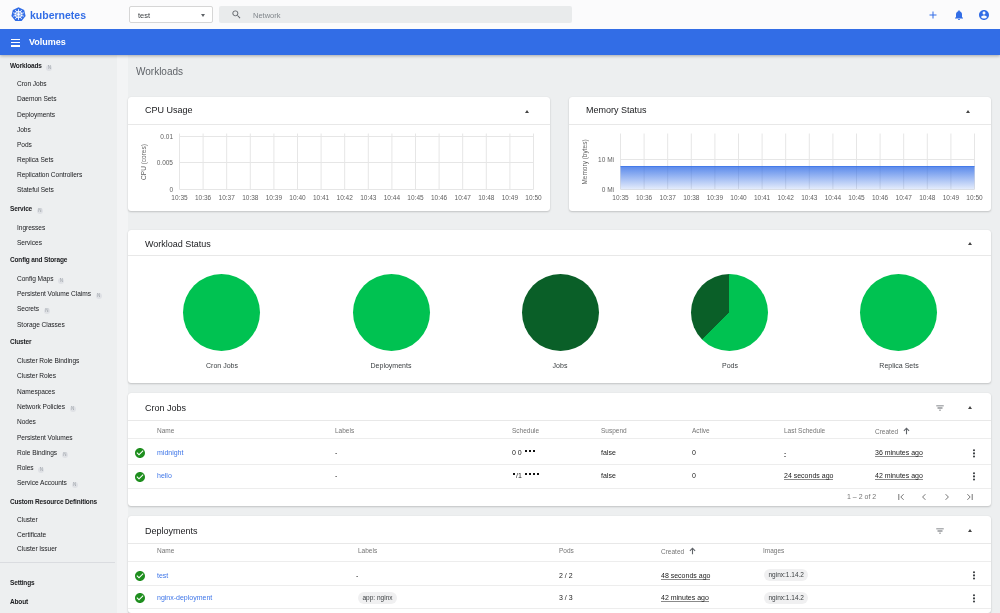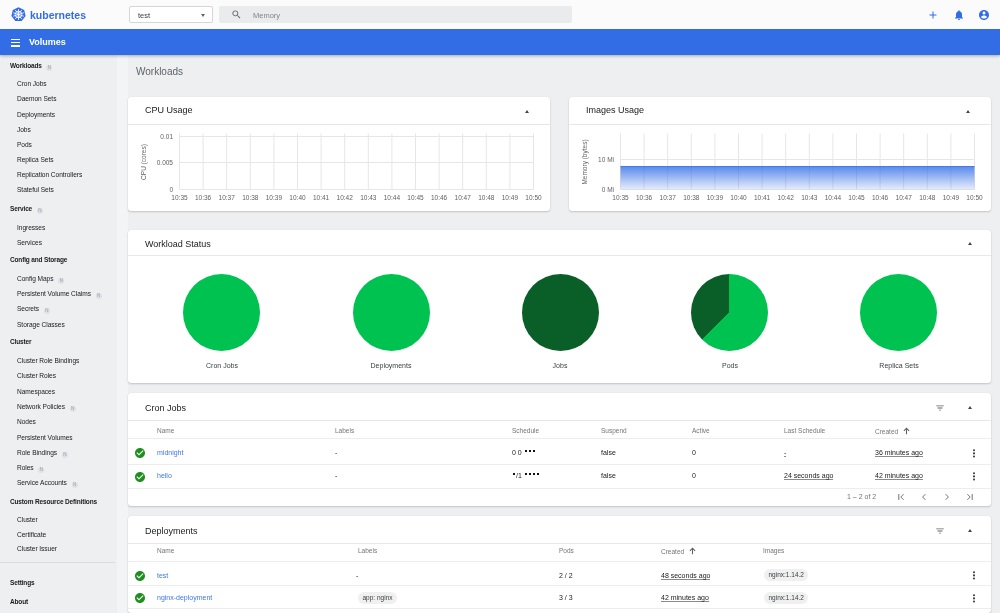--- a/index.html
+++ b/index.html
@@ -73,21 +73,21 @@
   </svg>
   <div id="wordmark">kubernetes</div>
   <div id="nsbox">
       <div class="t">test</div>
       <div class="c"></div>
     </div>
   <div id="search">
     <svg style="position:absolute;left:12px;top:3px" width="11" height="11" viewBox="0 0 24 24">
         <path fill="#5f6368" d="M15.5 14h-.79l-.28-.27C15.41 12.59 16 11.11 16 9.5 16 5.91 13.09 3 9.5 3S3 5.91 3 9.5 5.91 16 9.5 16c1.61 0 3.09-.59 4.23-1.57l.27.28v.79l5 4.99L20.49 19l-4.99-5zm-6 0C7.01 14 5 11.99 5 9.5S7.01 5 9.5 5 14 7.01 14 9.5 11.99 14 9.5 14z"></path>
       </svg>
-    <div class="ph">Memory</div>
+    <div class="ph">Network</div>
   </div>
   <svg class="hicon" style="left:927px" width="12" height="12" viewBox="0 0 24 24">
       <path fill="#326de6" d="M19 13h-6v6h-2v-6H5v-2h6V5h2v6h6v2z"></path>
     </svg>
   <svg class="hicon" style="left:953px" width="12" height="12" viewBox="0 0 24 24">
       <path fill="#326de6" d="M12 22c1.1 0 2-.9 2-2h-4c0 1.1.89 2 2 2zm6-6v-5c0-3.07-1.64-5.64-4.5-6.32V4c0-.83-.67-1.5-1.5-1.5s-1.5.67-1.5 1.5v.68C7.63 5.36 6 7.92 6 11v5l-2 2v1h16v-1l-2-2z"></path>
     </svg>
   <svg class="hicon" style="left:978px" width="12" height="12" viewBox="0 0 24 24">
       <path fill="#326de6" d="M12 2C6.48 2 2 6.48 2 12s4.48 10 10 10 10-4.48 10-10S17.52 2 12 2zm0 3c1.66 0 3 1.34 3 3s-1.34 3-3 3-3-1.34-3-3 1.34-3 3-3zm0 14.2c-2.5 0-4.71-1.28-6-3.22.03-1.99 4-3.08 6-3.08 1.99 0 5.97 1.09 6 3.08-1.29 1.94-3.5 3.22-6 3.22z"></path>
     </svg>
@@ -188,21 +188,21 @@
       <text x="311.1" y="76">10:46</text>
       <text x="334.7" y="76">10:47</text>
       <text x="358.3" y="76">10:48</text>
       <text x="381.9" y="76">10:49</text>
       <text x="405.5" y="76">10:50</text>
     </g>
   </svg>
 </div>
 
 <div class="card" id="memcard" style="left:569px; top:97px; width:422px; height:114px;">
-  <div class="cardtitle" style="top:8px">Images Usage</div>
+  <div class="cardtitle" style="top:8px">Memory Status</div>
   <div class="caret" style="right:21px; top:12.5px"></div>
   <div class="carddiv" style="top:27px"></div>
   <svg width="422" height="87" style="position:absolute;left:0;top:27px" viewBox="0 0 422 87">
     <defs>
       <linearGradient id="memg" x1="0" y1="0" x2="0" y2="1">
         <stop offset="0" stop-color="#326de6" stop-opacity="0.8"></stop>
         <stop offset="1" stop-color="#326de6" stop-opacity="0.12"></stop>
       </linearGradient>
     </defs>
     <g stroke="#e6e6e6" stroke-width="1">

